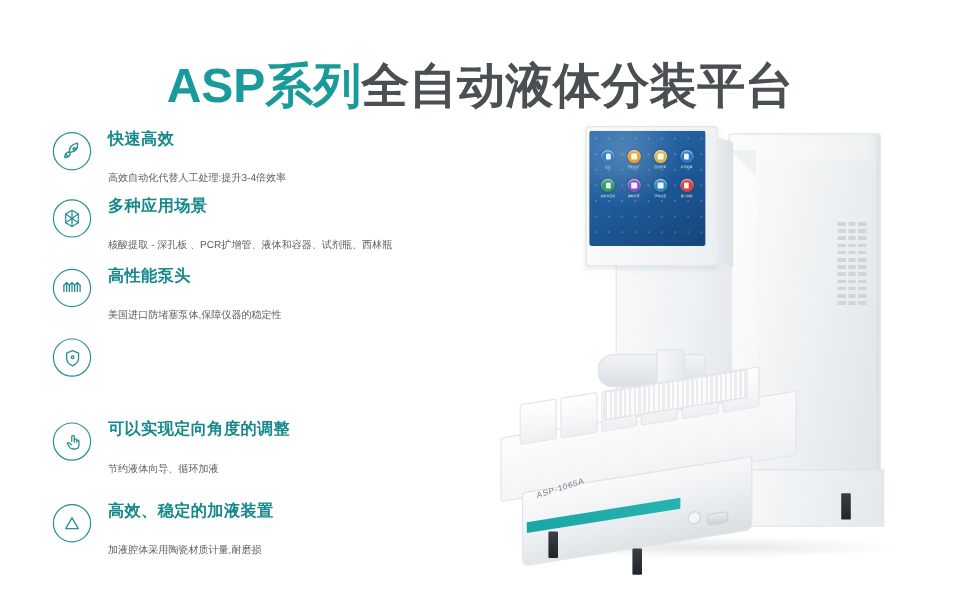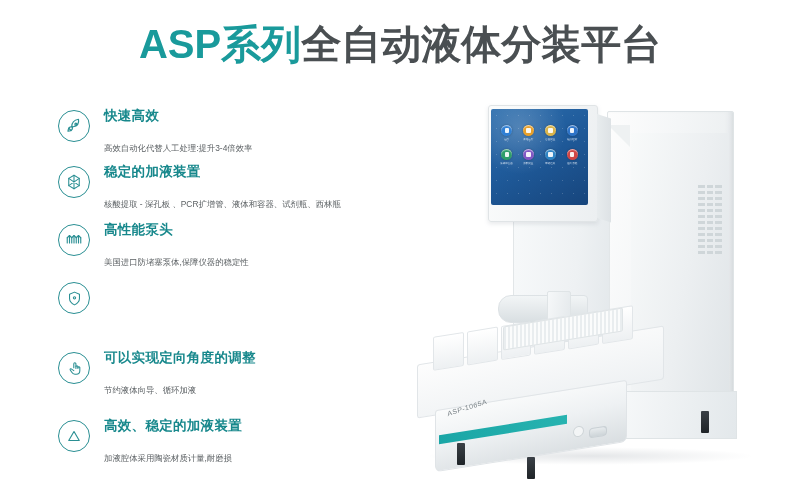--- a/index.html
+++ b/index.html
@@ -7,31 +7,31 @@
     width:800px;height:493px;
     background:#ffffff;
     font-family:"Liberation Sans","DejaVu Sans",sans-serif;
     overflow:hidden;
     position:relative;
   }
   .page{position:relative;width:800px;height:493px;overflow:hidden;background:#fff;}
 
   
   .title{
-    position:absolute;left:0;top:17px;width:800px;
+    position:absolute;left:0;top:44px;width:800px;
     text-align:center;
     font-size:40px;font-weight:bold;
     letter-spacing:0px;
     white-space:nowrap;
   }
   .title .t-accent{color:#199a9b;}
   .title .t-dark{color:#4a4f52;}
 
   
-  .features{position:absolute;left:58px;top:108px;width:370px;}
+  .features{position:absolute;left:44px;top:108px;width:370px;}
   .feature{position:relative;display:block;margin-bottom:10px;}
   .feature .ring{
     position:absolute;left:0;top:2px;
     width:32px;height:32px;border-radius:50%;
     border:1.4px solid #2a8f93;
     box-sizing:border-box;
     display:flex;align-items:center;justify-content:center;
   }
   .feature .ring svg{display:block;}
   .feature .ftext{margin-left:46px;}
@@ -245,21 +245,21 @@
     </div>
 
     <div class="feature f2">
       <div class="ring">
         <svg width="18" height="18" viewBox="0 0 24 24" fill="none" stroke="#2a8f93" stroke-width="1.4" stroke-linecap="round" stroke-linejoin="round">
           <path d="M12 3l7 4.2v9.6L12 21l-7-4.2V7.2z"></path>
           <path d="M12 3v18M5 7.2l14 9.6M19 7.2L5 16.8"></path>
         </svg>
       </div>
       <div class="ftext">
-        <div class="fh">稳定的加液装置</div>
+        <div class="fh">多种应用场景</div>
         <div class="fd">核酸提取 - 深孔板 、PCR扩增管、液体和容器、试剂瓶、西林瓶</div>
       </div>
     </div>
 
     <div class="feature f3">
       <div class="ring">
         <svg width="20" height="18" viewBox="0 0 26 24" fill="none" stroke="#2a8f93" stroke-width="1.5" stroke-linecap="round" stroke-linejoin="round">
           <path d="M4 16V9M7 16V6M10 16V9M13 16V6M16 16V9M19 16V6M22 16V9"></path>
           <path d="M4 9l3-3 3 3 3-3 3 3 3-3 3 3"></path>
         </svg>

